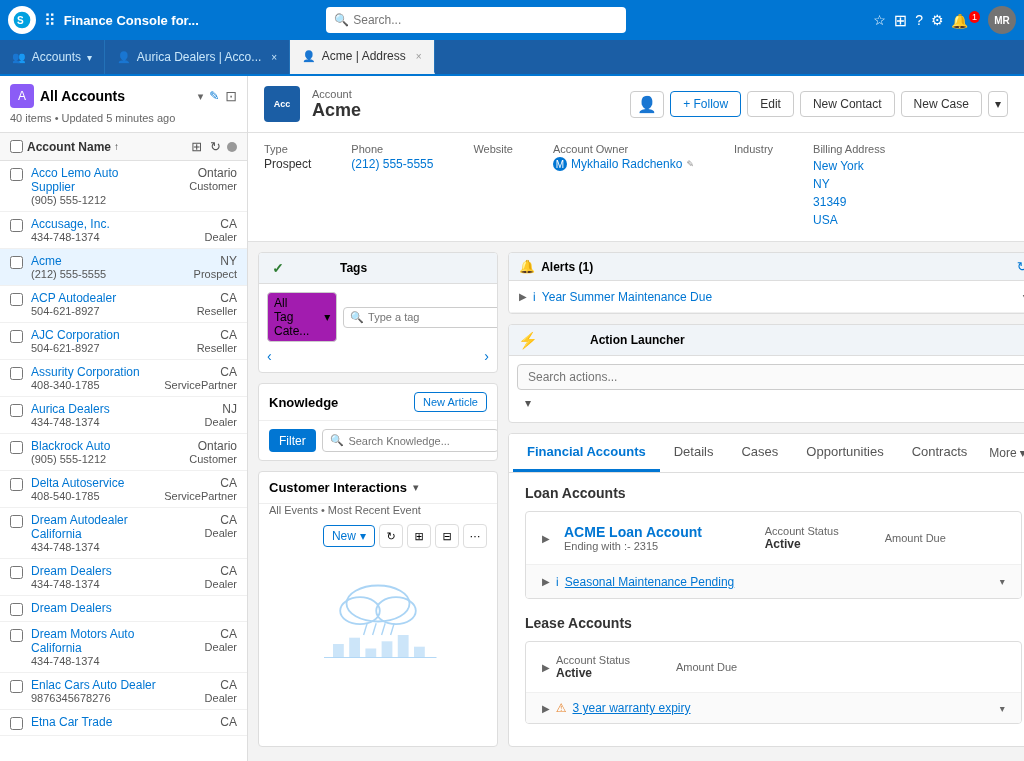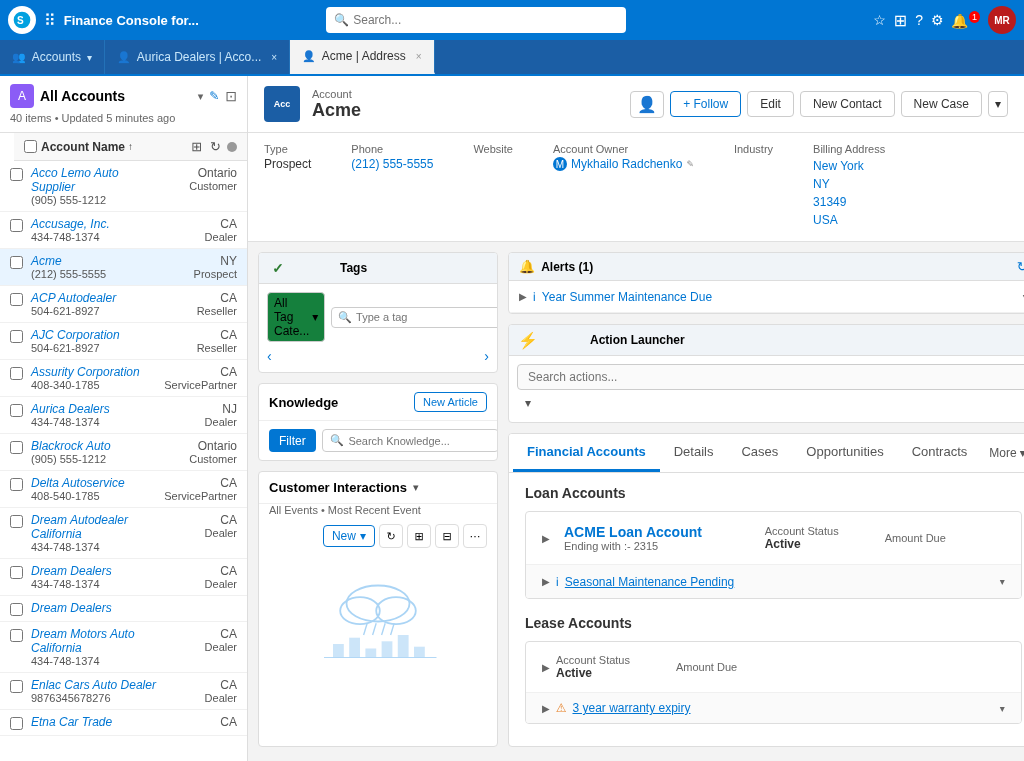--- a/index.html
+++ b/index.html
@@ -104,41 +104,40 @@
       padding: 4px 8px;
       font-size: 12px;
       margin-top: 6px;
       outline: none;
     }
     .sidebar-list-header {
       display: flex; align-items: center; padding: 4px 10px;
       border-bottom: 1px solid #e0e0e0;
       background: #f8f8f8;
       gap: 4px;
-      margin-left: 14px;
     }
     .sidebar-list-header .col-name { flex: 1; font-weight: 600; color: #333; display: flex; align-items: center; gap: 3px; }
     .sidebar-list-header .sort-arrow { font-size: 10px; }
     .sidebar-list-header .dot { width: 10px; height: 10px; background: #999; border-radius: 50%; }
 
     .account-list {
       overflow-y: auto;
       flex: 1;
     }
     .account-row {
       display: flex; align-items: flex-start;
       padding: 5px 10px;
       border-bottom: 1px solid #f0f0f0;
       cursor: pointer;
       gap: 8px;
     }
     .account-row.active { background: #e8f4ff; }
     .account-row input[type="checkbox"] { margin-top: 2px; flex-shrink: 0; }
     .account-row .acct-info { flex: 1; }
-    .account-row .acct-name { color: #0176d3; font-size: 12px; font-style: italic; }
+    .account-row .acct-name { color: #0176d3; font-size: 12px; }
     .account-row .acct-phone { font-size: 11px; color: #555; }
     .account-row .acct-right { text-align: right; font-size: 11px; color: #555; min-width: 70px; }
     .account-row .acct-type { font-size: 11px; color: #555; }
 
     
     .detail-panel {
       flex: 1;
       overflow-y: auto;
       background: #f3f3f3;
       display: flex;
@@ -208,22 +207,22 @@
       font-weight: 600; font-size: 12px;
     }
     .panel-header-icon { width: 18px; height: 18px; display: flex; align-items: center; justify-content: center; font-size: 12px; }
     .panel-header-title { flex: 1; margin-left: 47px; }
     .panel-body { padding: 8px; }
 
     
     .tags-row { display: flex; align-items: center; gap: 6px; margin-bottom: 6px; }
     .tag-select {
       border: 1px solid #ccc; border-radius: 4px;
-      padding: 3px 6px; font-size: 11px; background: #15803d; cursor: pointer;
-      display: flex; align-items: center; gap: 3px;
+      padding: 3px 6px; font-size: 11px; background: #a21caf; cursor: pointer;
+      display: flex; align-items: center; gap: 15px;
     }
     .tag-input-wrapper {
       border: 1px solid #ccc; border-radius: 4px;
       padding: 3px 6px; font-size: 11px;
       display: flex; align-items: center; gap: 4px; flex: 1;
     }
     .tag-input-wrapper input { border: none; outline: none; font-size: 11px; flex: 1; }
     .tags-nav { display: flex; align-items: center; justify-content: space-between; }
     .tags-nav .arrow { cursor: pointer; color: #0176d3; font-size: 14px; }
 
@@ -373,21 +372,21 @@
   <div class="search-bar">
     <span style="color:#888;margin-right:4px;">🔍</span>
     <input type="text" placeholder="Search..." style="">
   </div>
   <div class="top-nav-right">
     <span style="color:white;font-size:14px;">☆</span>
     <span style="color:white;font-size:16px;">⊞</span>
     <span style="color:white;font-size:14px;">?</span>
     <span style="color:white;font-size:14px;">⚙</span>
     <span style="color:white;font-size:14px;position:relative;">🔔<sup style="background:red;border-radius:50%;padding:1px 3px;font-size:9px;">1</sup></span>
-    <div class="nav-avatar" style="background:#b91c1c;display:flex;align-items:center;justify-content:center;color:white;font-size:10px;font-weight:bold;">MR</div>
+    <div class="nav-avatar" style="background:#737373;display:flex;align-items:center;justify-content:center;color:white;font-size:10px;font-weight:bold;">MR</div>
   </div>
 </div>
 
 <div class="tab-bar">
   <div class="tab" style="background:#1b5ea5;">
     <span style="color:white;font-size:11px;">👥</span>
     <span style="color:#c8e6fa;">Accounts</span>
     <span style="color:#c8e6fa;font-size:10px;">▾</span>
   </div>
   <div class="tab">

